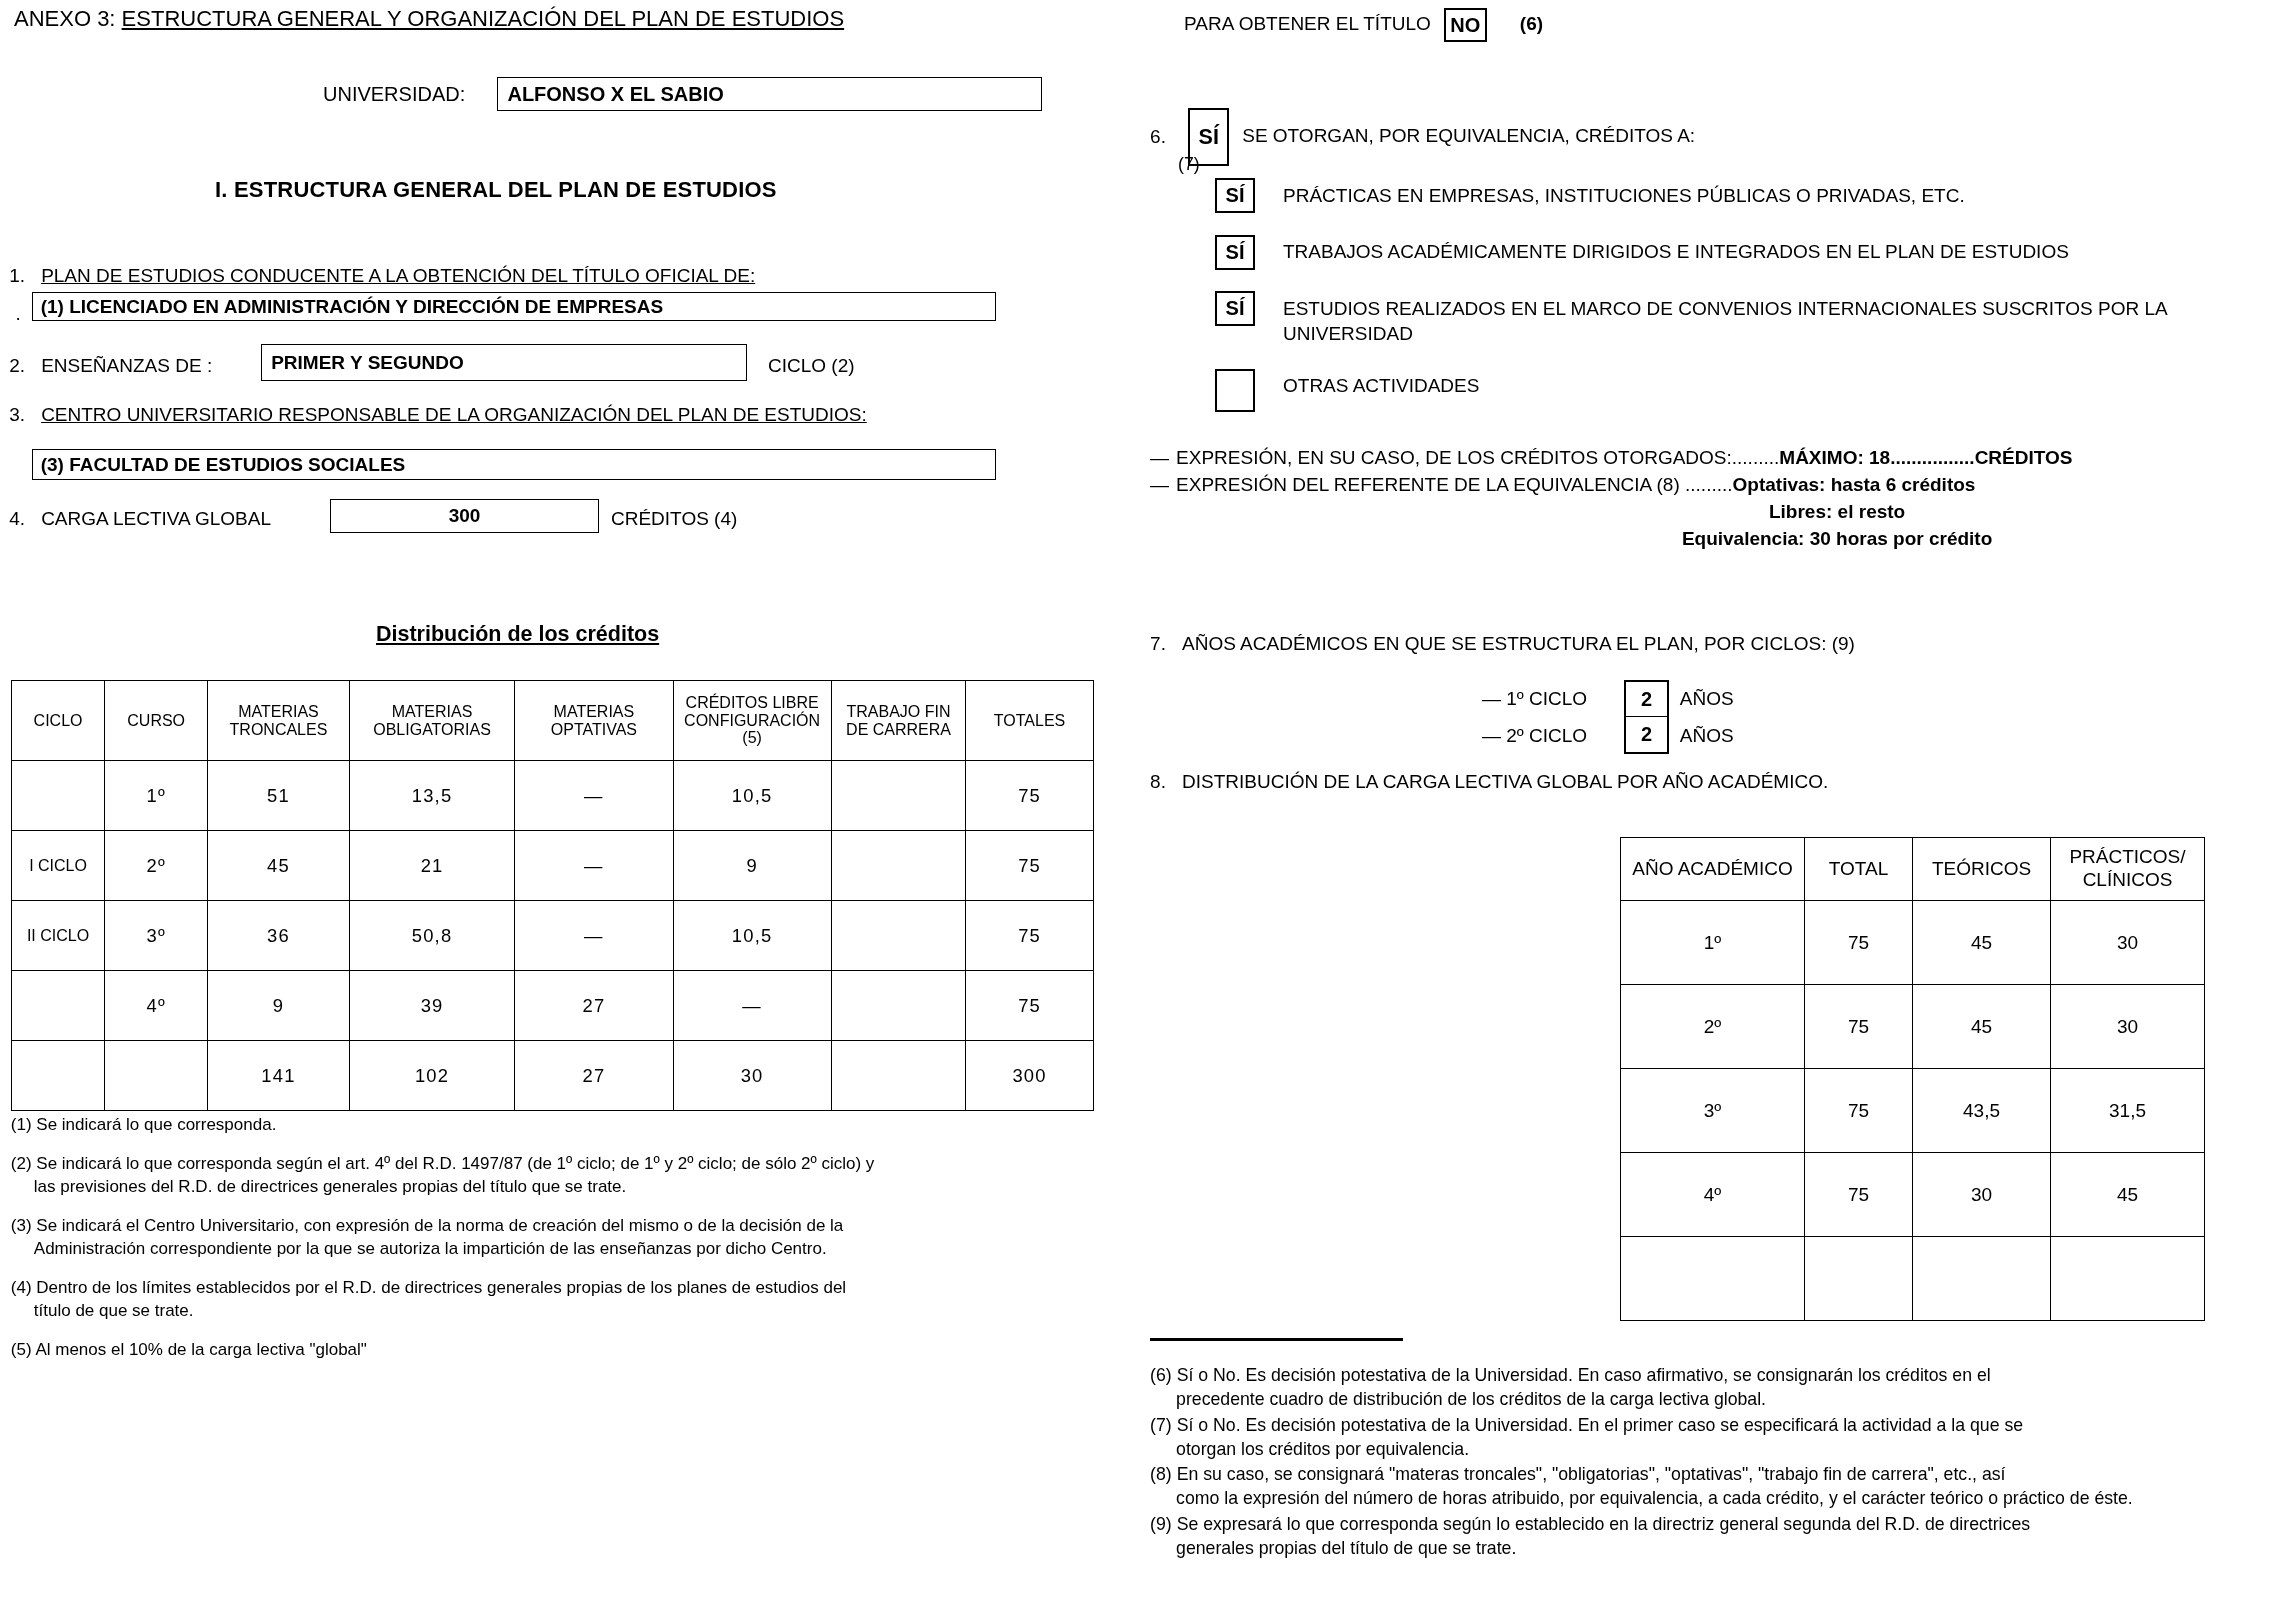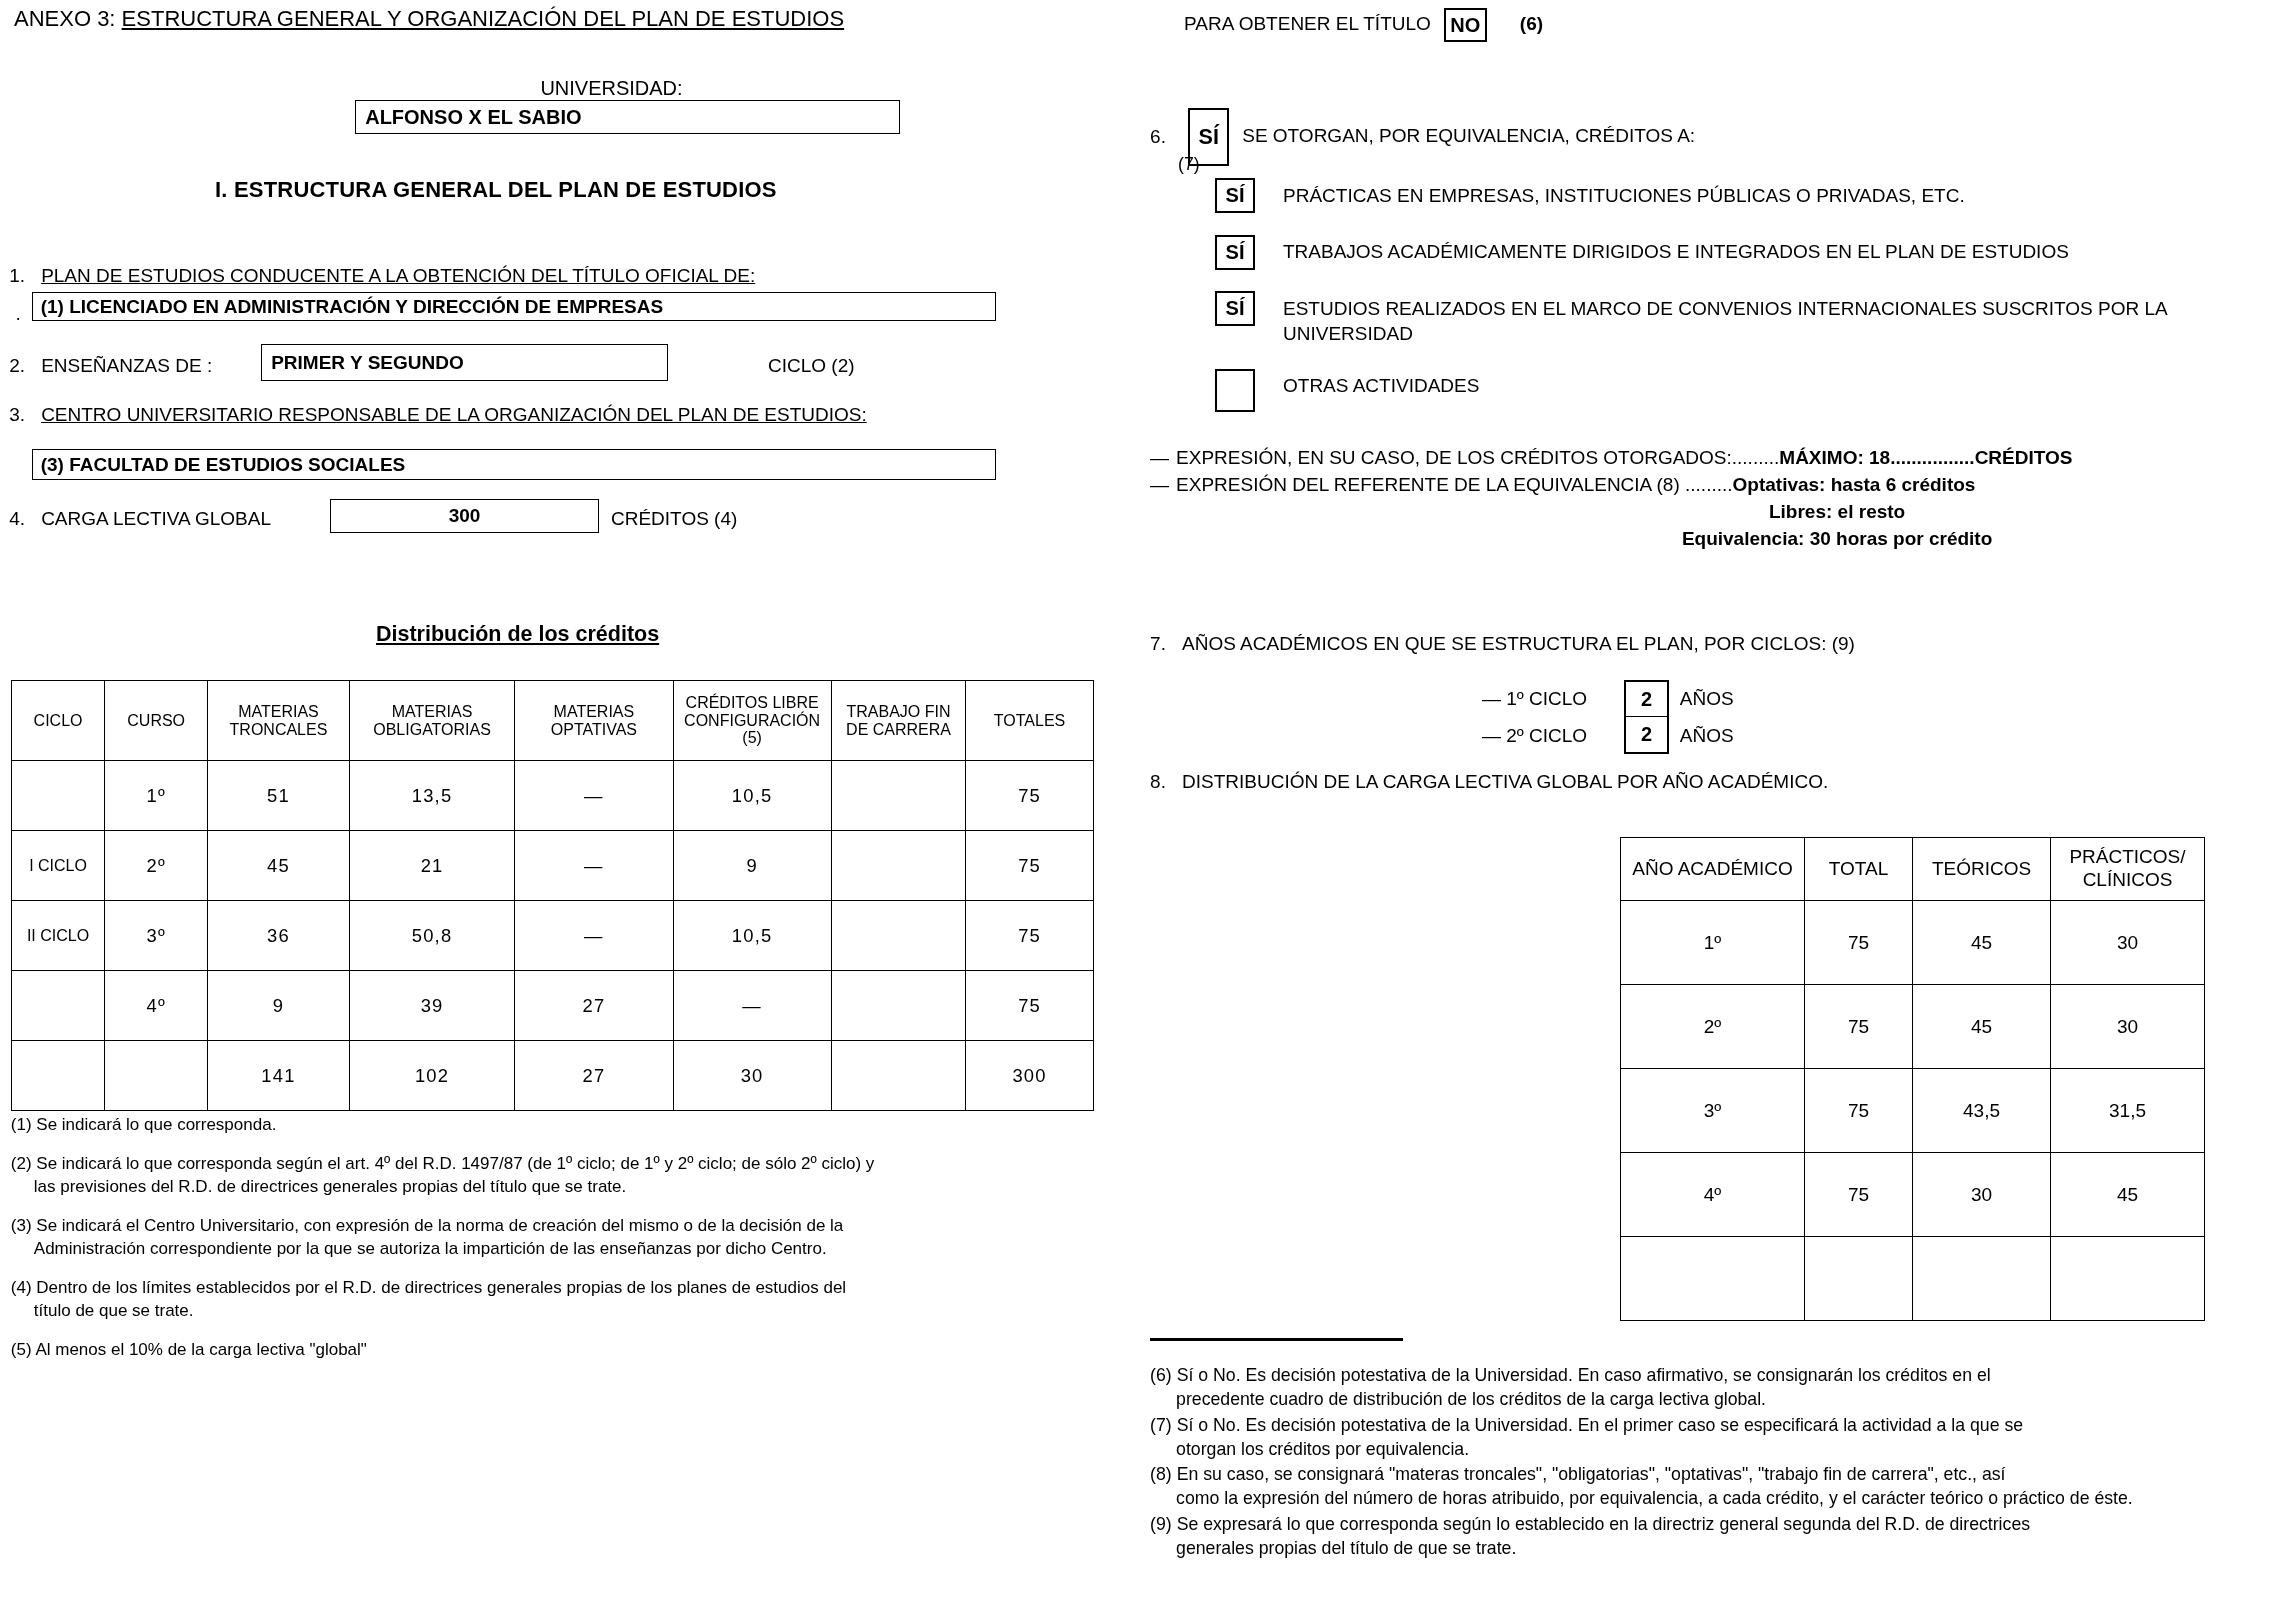--- a/index.html
+++ b/index.html
@@ -42,21 +42,20 @@
     white-space: nowrap;
   }
   .anexo-title .lbl { }
   .anexo-title .und { text-decoration: underline; }
 
   .universidad-row {
     position: absolute;
     left: 323px; top: 77px;
     display: flex;
     align-items: center;
-    flex-direction: column;
   }
   .universidad-label { font-size: 20px; }
   .field-box {
     border: 1.5px solid #000;
     background: #fff;
     box-sizing: border-box;
     display: flex;
     align-items: center;
   }
   .universidad-box {
@@ -96,21 +95,21 @@
   .dot-left {
     position: absolute;
     left: 15.4px; top: 303px;
     font-size: 19px;
   }
 
   .num2 { left: 9.2px; top: 355px; }
   .box2 {
     position: absolute;
     left: 261px; top: 344px;
-    width: 407px; height: 37px;
+    width: 486px; height: 37px;
     padding-left: 9.2px;
     font-size: 19px;
     font-weight: bold;
   }
   .after2 {
     position: absolute;
     left: 768px; top: 355px;
     font-size: 19px;
   }
 

